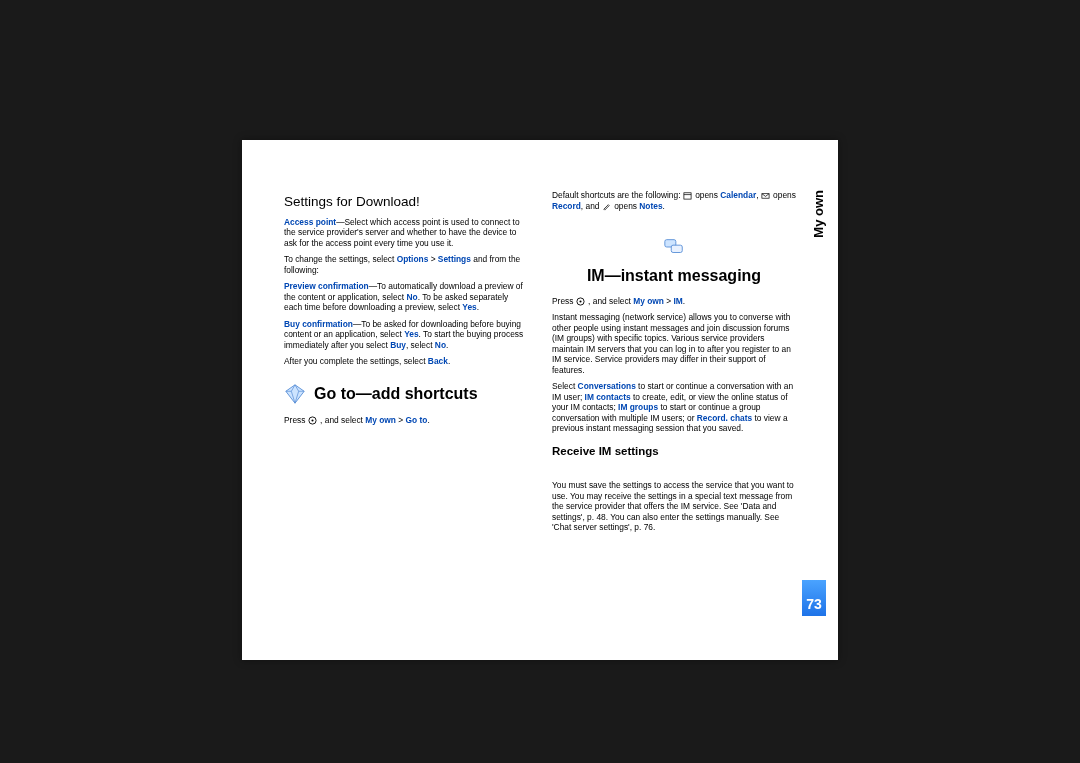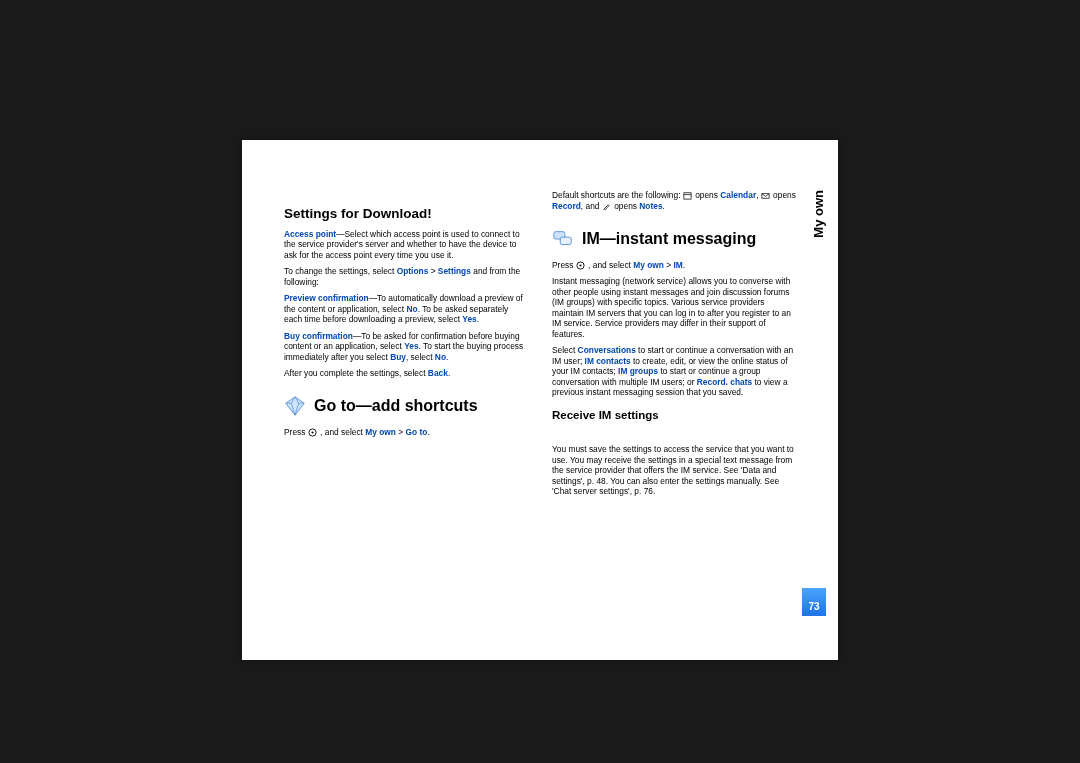--- a/index.html
+++ b/index.html
@@ -28,39 +28,39 @@
   }
   .col {
     flex: 1;
     font-size: 8.4px;
     line-height: 1.25;
     color: #000;
   }
   .col p { margin: 0 0 6px 0; }
   h2 {
     font-size: 13.5px;
-    font-weight: bold;
-    margin: 16px 0 6px 0;
+    font-weight: normal;
+    margin: 4px 0 6px 0;
     color: #000;
   }
   h3 {
     font-size: 11.5px;
     font-weight: bold;
     margin: 10px 0 22px 0;
     color: #000;
   }
   .big-heading {
     font-size: 16px;
     font-weight: bold;
     margin: 16px 0 10px 0;
     display: flex;
     align-items: center;
     gap: 8px;
   }
-  .big-heading.im { margin-top: 16px; }
+  .big-heading.im { margin-top: 24px; flex-direction: column; }
   .link-blue { color: #0047b3; font-weight: bold; }
   .icon-box {
     width: 22px;
     height: 22px;
     display: inline-flex;
     align-items: center;
     justify-content: center;
     flex-shrink: 0;
   }
   .icon-small {
@@ -79,24 +79,24 @@
     transform: rotate(180deg);
     font-size: 13px;
     font-weight: bold;
     color: #000;
   }
   .page-num-tab {
     position: absolute;
     right: 12px;
     bottom: 44px;
     width: 24px;
-    height: 28px;
+    height: 36px;
     background: linear-gradient(180deg, #4aa3ff 0%, #1e73e8 100%);
     color: #fff;
-    font-size: 10px;
+    font-size: 14px;
     font-weight: bold;
     display: flex;
     align-items: flex-end;
     justify-content: center;
     padding-bottom: 4px;
     box-sizing: border-box;
   }
   svg { display: block; }
 </style>
 </head>
@@ -119,21 +119,21 @@
       <p>
         <span>To change the settings, select </span><span class="link-blue">Options</span><span> &gt; </span><span class="link-blue">Settings</span><span> and from the following:</span>
       </p>
 
 
       <p>
         <span class="link-blue">Preview confirmation</span><span>—To automatically download a preview of the content or application, select </span><span class="link-blue">No</span><span>. To be asked separately each time before downloading a preview, select </span><span class="link-blue">Yes</span><span>.</span>
       </p>
 
       <p>
-        <span class="link-blue">Buy confirmation</span><span>—To be asked for confirmation before buying content or an application, select </span><span class="link-blue">Yes</span><span>. To start the buying process immediately after you select </span><span class="link-blue">Buy</span><span>, select </span><span class="link-blue">No</span><span>.</span>
+        <span class="link-blue">Buy confirmation</span><span>—To be asked for downloading before buying content or an application, select </span><span class="link-blue">Yes</span><span>. To start the buying process immediately after you select </span><span class="link-blue">Buy</span><span>, select </span><span class="link-blue">No</span><span>.</span>
       </p>
 
       <p>
         <span>After you complete the settings, select </span><span class="link-blue">Back</span><span>.</span>
       </p>
 
       <div class="big-heading">
         <span class="icon-box">
           <svg viewBox="0 0 24 24" width="22" height="22">
             <polygon points="12,2 22,9 12,22 2,9" fill="#cde4ff" stroke="#5a8fd6" stroke-width="1"></polygon>

